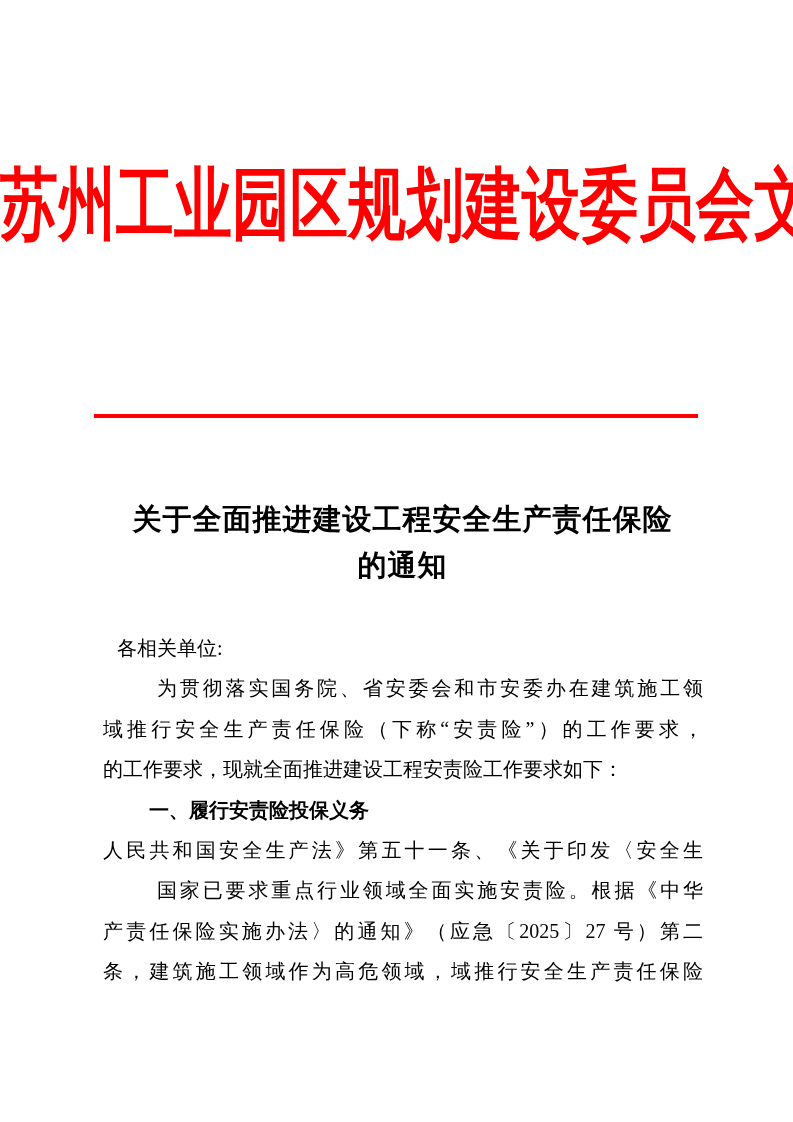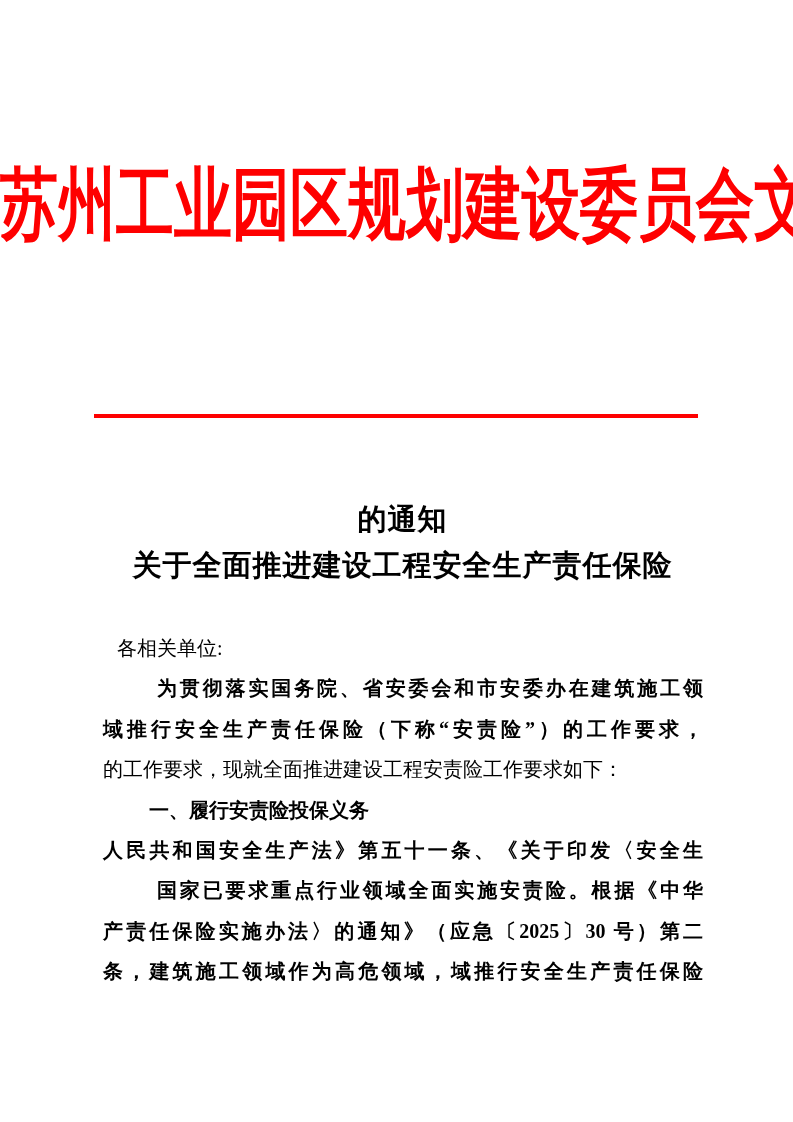--- a/index.html
+++ b/index.html
@@ -73,47 +73,46 @@
   }
   .salutation {
     padding-left: 14px;
   }
   .indent {
     text-indent: 54px;
   }
   .fill {
     text-align-last: justify;
     text-justify: inter-character;
-    font-weight: bold;
   }
   .heading {
     font-family: "Liberation Sans", "DejaVu Sans", sans-serif;
     font-weight: bold;
     text-indent: 46px;
   }
 </style>
 </head>
 <body>
 
 <div class="page">
 
   <div class="org-header">苏州工业园区规划建设委员会文件</div>
 
   <div class="red-line"></div>
 
   <div class="doc-title">
+    <div>关于全面推进建设工程安全生产责任保险</div>
     <div>的通知</div>
-    <div>关于全面推进建设工程安全生产责任保险</div>
   </div>
 
   <div class="doc-body">
     <div class="line salutation">各相关单位:</div>
     <div class="line indent fill">为贯彻落实国务院、省安委会和市安委办在建筑施工领</div>
     <div class="line fill">域推行安全生产责任保险（下称“安责险”）的工作要求，</div>
     <div class="line">的工作要求，现就全面推进建设工程安责险工作要求如下：</div>
     <div class="line heading">一、履行安责险投保义务</div>
     <div class="line fill">人民共和国安全生产法》第五十一条、《关于印发〈安全生</div>
     <div class="line indent fill">国家已要求重点行业领域全面实施安责险。根据《中华</div>
-    <div class="line fill">产责任保险实施办法〉的通知》（应急〔2025〕30 号）第二</div>
+    <div class="line fill">产责任保险实施办法〉的通知》（应急〔2025〕27 号）第二</div>
     <div class="line fill">条，建筑施工领域作为高危领域，域推行安全生产责任保险</div>
   </div>
 
 </div>
 
 </body></html>

